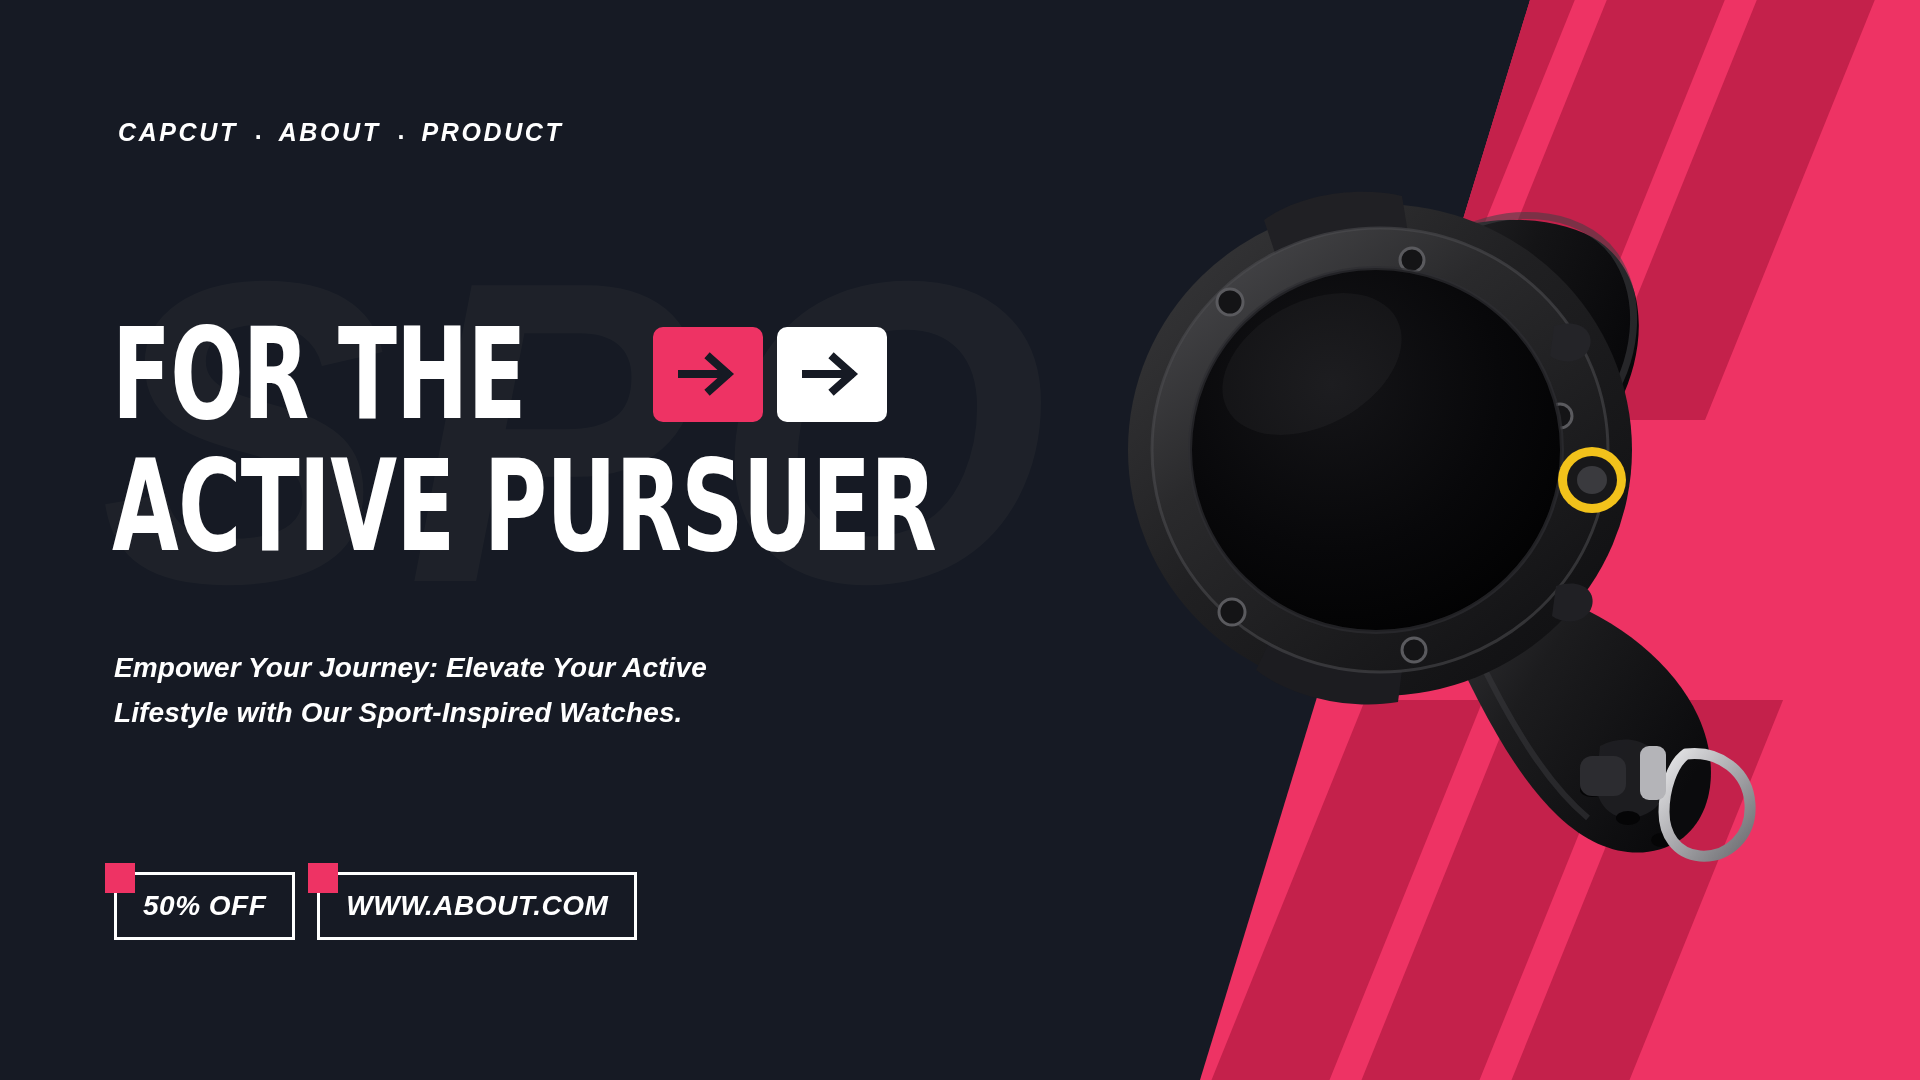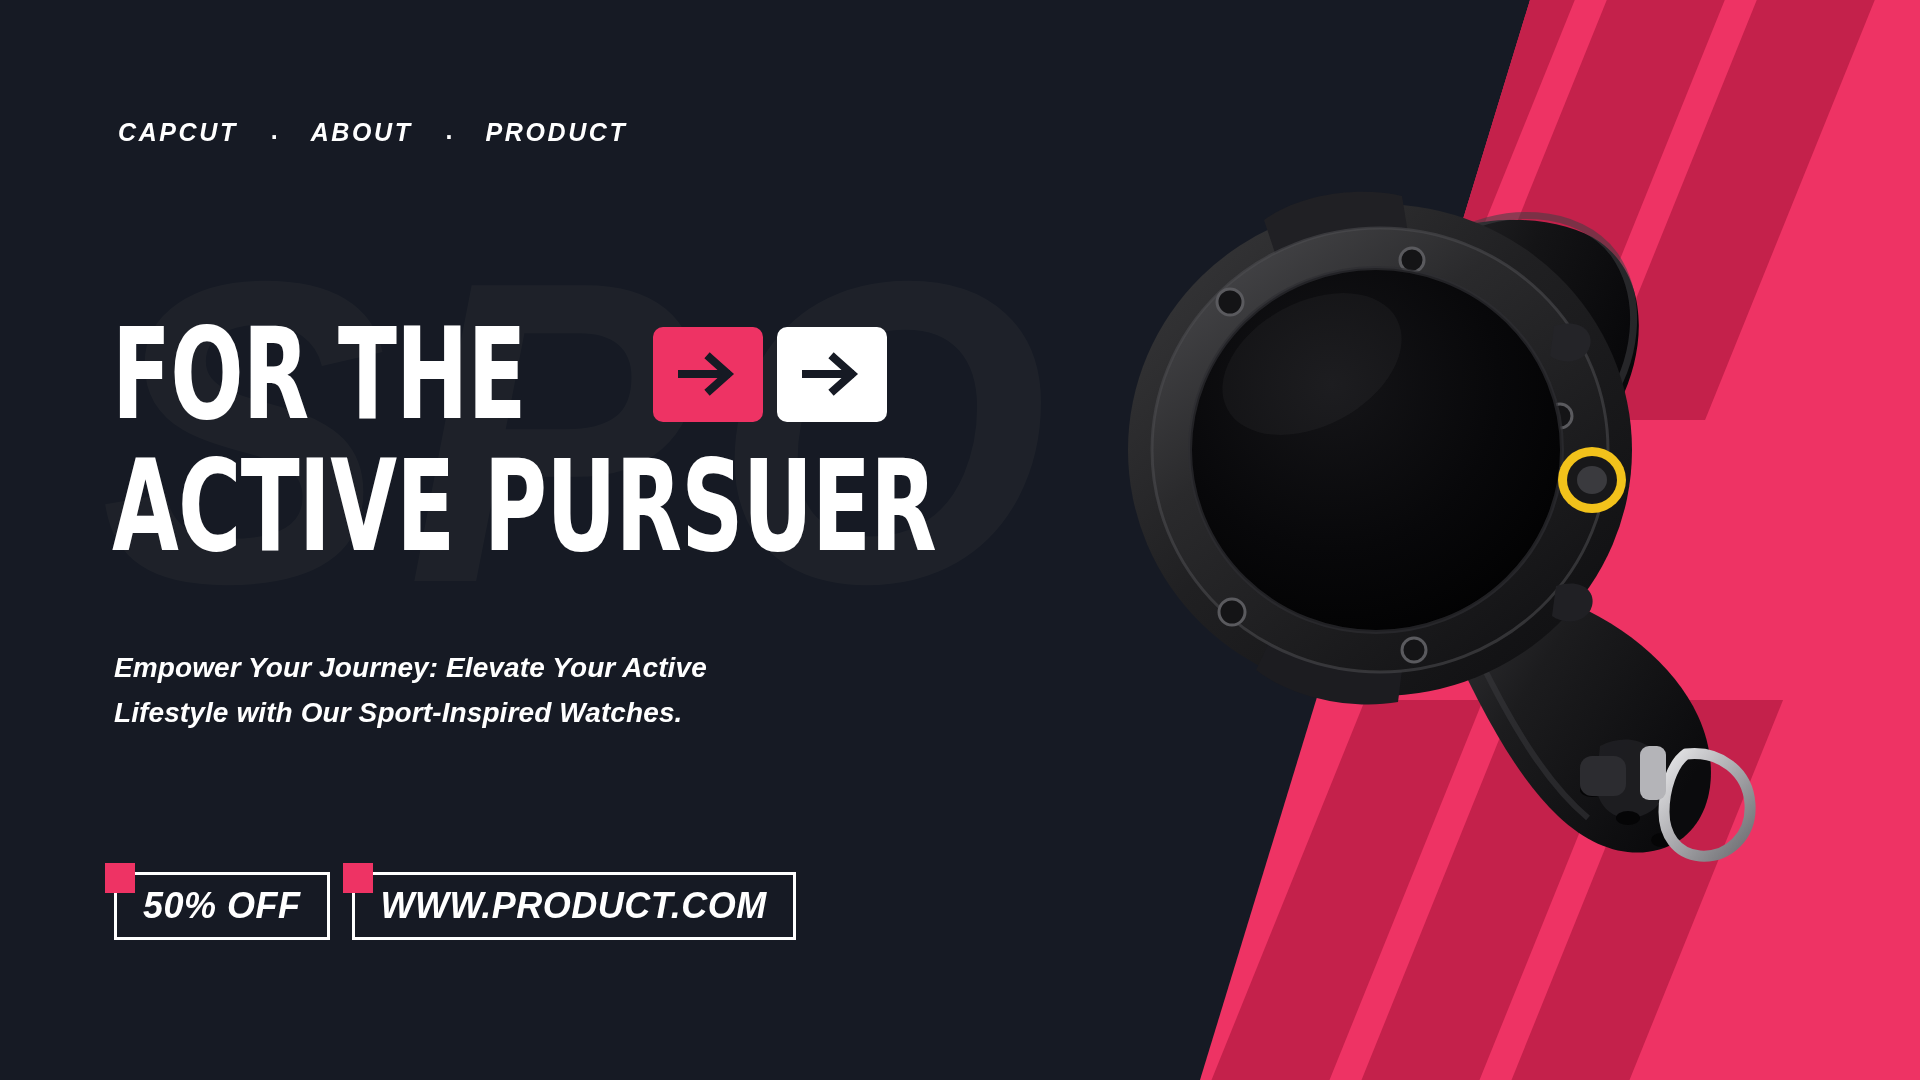--- a/index.html
+++ b/index.html
@@ -51,21 +51,21 @@
     line-height:0.85;
     user-select:none;
     white-space:nowrap;
   }
 
   
   .nav {
     position:absolute;
     left:118px; top:118px;
     display:flex; align-items:center;
-    gap:16px;
+    gap:0;
   }
   .nav-item {
     color:#ffffff;
     font-size:25px;
     font-weight:700;
     font-style:italic;
     letter-spacing:2.6px;
   }
   .nav-dot {
     color:#ffffff;
@@ -139,21 +139,21 @@
   }
   .cta-box {
     position:relative;
     border:3px solid #ffffff;
     height:68px;
     display:flex; align-items:center; justify-content:center;
     padding:0 26px;
   }
   .cta-box .cta-label {
     color:#ffffff;
-    font-size:36px;
+    font-size:28px;
     font-weight:700;
     font-style:italic;
     letter-spacing:0.5px;
     white-space:nowrap;
   }
   .cta-square {
     position:absolute;
     left:-12px; top:-12px;
     width:30px; height:30px;
     background:#ee3364;
@@ -225,21 +225,21 @@
     <div>Lifestyle with Our Sport-Inspired Watches.</div>
   </div>
 
   <div class="cta-row">
     <div class="cta-box">
       <span class="cta-square"></span>
       <span class="cta-label">50% OFF</span>
     </div>
     <div class="cta-box">
       <span class="cta-square"></span>
-      <span class="cta-label">WWW.PRODUCT.COM</span>
+      <span class="cta-label">WWW.ABOUT.COM</span>
     </div>
   </div>
 
   <div class="watch-wrap">
     <svg class="watch-svg" viewBox="0 0 700 720">
       <defs>
         <linearGradient id="bodyGrad" x1="0" y1="0" x2="1" y2="1">
           <stop offset="0%" stop-color="#3a3a3c"></stop>
           <stop offset="45%" stop-color="#202022"></stop>
           <stop offset="100%" stop-color="#0d0d0f"></stop>

